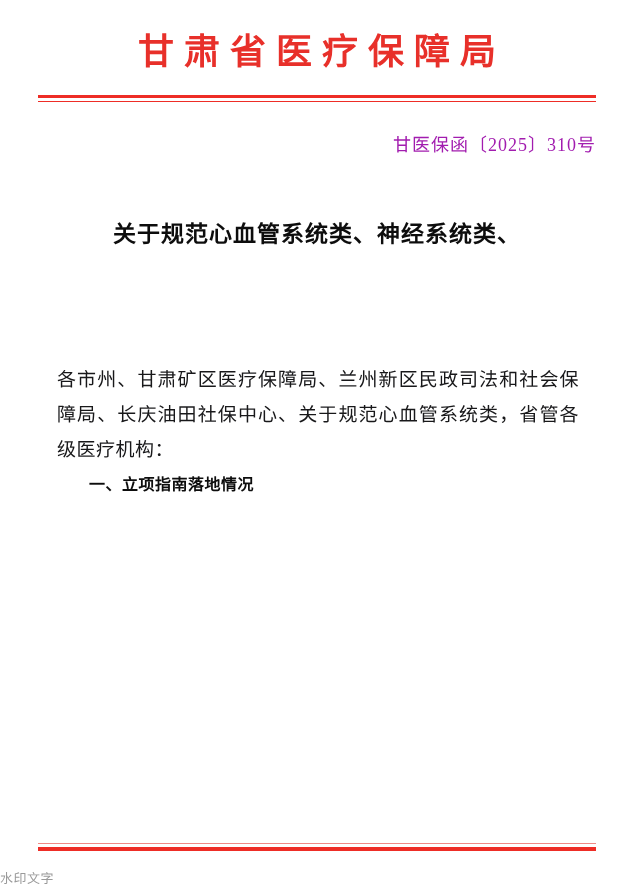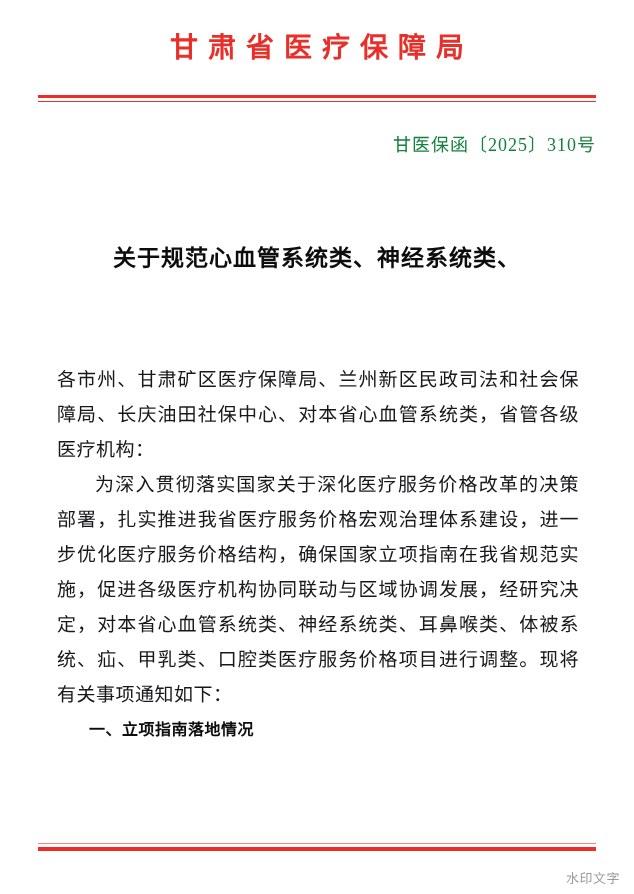--- a/index.html
+++ b/index.html
@@ -26,21 +26,21 @@
   .letterhead {
     position: absolute;
     top: 30px;
     left: 0;
     width: 634px;
     text-align: center;
   }
 
   .letterhead-title {
     font-family: "Liberation Serif", "DejaVu Serif", serif;
-    font-size: 28px;
+    font-size: 36px;
     font-weight: bold;
     color: #e8302a;
     letter-spacing: 10px;
     text-indent: 10px;
     line-height: 1.25;
     white-space: nowrap;
   }
 
   
   .rule-top {
@@ -64,42 +64,41 @@
 
   
   .doc-number {
     position: absolute;
     top: 130px;
     left: 0;
     width: 596px;
     text-align: right;
     font-family: "Liberation Serif", "DejaVu Serif", serif;
     font-size: 18px;
-    color: #15803d;
+    color: #a21caf;
     letter-spacing: 1px;
   }
 
   
   .doc-title {
     position: absolute;
     top: 216px;
     left: 57px;
     width: 520px;
     text-align: center;
     font-family: "Liberation Serif", "DejaVu Serif", serif;
     font-size: 23px;
     font-weight: bold;
     color: #0d0d0d;
     line-height: 38px;
     letter-spacing: 1px;
   }
   .doc-title .tline {
     display: block;
     white-space: nowrap;
-    margin-top: 24px;
   }
 
   
   .body-text {
     position: absolute;
     top: 362px;
     left: 57px;
     width: 522px;
     font-family: "Liberation Serif", "DejaVu Serif", serif;
     font-size: 19px;
@@ -148,21 +147,21 @@
     height: 4px;
     background: #ee2d26;
   }
 
   
   .watermark-label {
     position: absolute;
     top: 868px;
     left: 0;
     width: 620px;
-    text-align: right;
+    text-align: left;
     font-family: "Liberation Sans", "DejaVu Sans", sans-serif;
     font-size: 13px;
     color: #9a9a9a;
     letter-spacing: 0.5px;
   }
 </style>
 </head>
 <body>
 
 <div class="page">
@@ -177,22 +176,21 @@
     <div class="bar-thin"></div>
   </div>
 
   <div class="doc-number">甘医保函〔2025〕310号</div>
 
   <div class="doc-title">
     <span class="tline">关于规范心血管系统类、神经系统类、</span>
   </div>
 
   <div class="body-text">
-    <p>各市州、甘肃矿区医疗保障局、兰州新区民政司法和社会保障局、长庆油田社保中心、对本省心血管系统类，省管各级医疗机构：</p>
-    <p class="p-indent">为深入贯彻落实国家关于深化医疗服务价格改革的决策部署，扎实推进我省医疗服务价格宏观治理体系建设，进一步优化医疗服务价格结构，确保国家立项指南在我省规范实施，促进各级医疗机构协同联动与区域协调发展，经研究决定，对本省心血管系统类、神经系统类、耳鼻喉类、体被系统、疝、甲乳类、口腔类医疗服务价格项目进行调整。现将有关事项通知如下：</p>
+    <p>各市州、甘肃矿区医疗保障局、兰州新区民政司法和社会保障局、长庆油田社保中心、关于规范心血管系统类，省管各级医疗机构：</p>
     <p class="section-heading">一、立项指南落地情况</p>
   </div>
 
   <div class="rule-bottom">
     <div class="bar-thin"></div>
     <div class="bar-gap"></div>
     <div class="bar-thick"></div>
   </div>
 
   <div class="watermark-label">水印文字</div>

